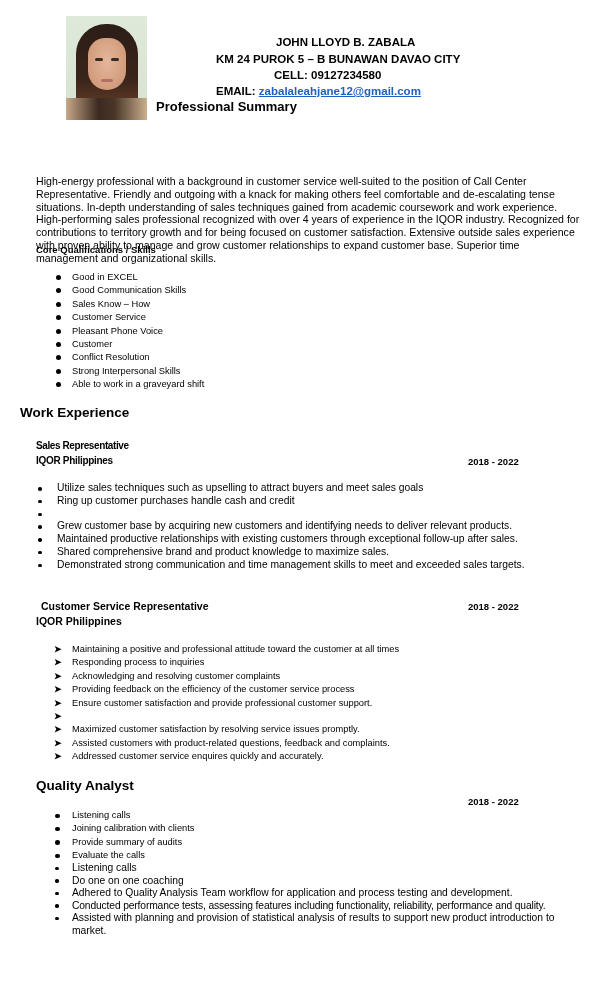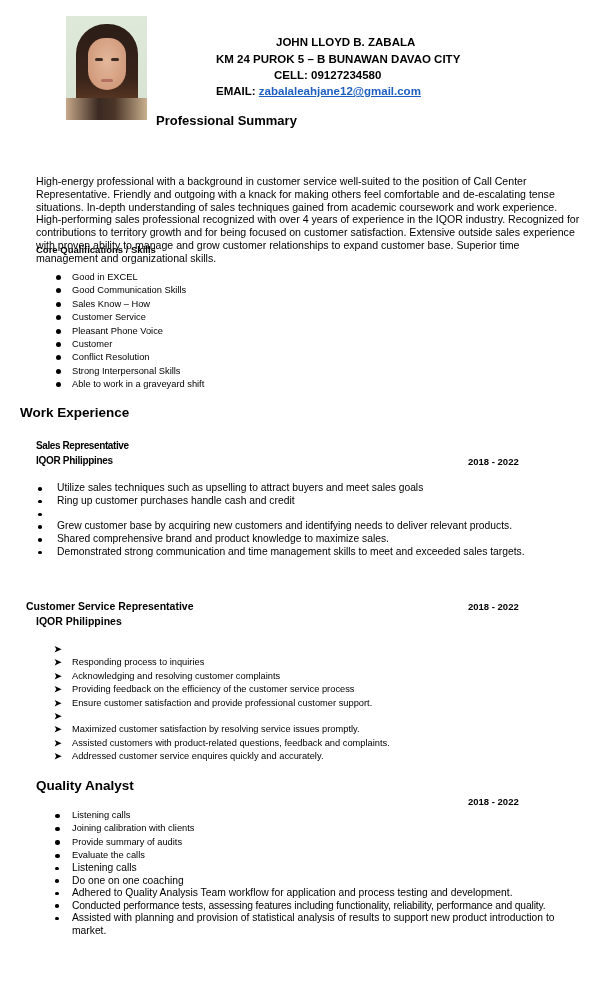--- a/index.html
+++ b/index.html
@@ -60,21 +60,21 @@
 <div class="hdr-line cal" style="left:216px; top:53px;">KM 24 PUROK 5 – B BUNAWAN DAVAO CITY</div>
 <div class="hdr-line cal" style="left:274px; top:69px;">
   <span>CELL:</span>
   <span>09127234580</span>
 </div>
 <div class="hdr-line cal" style="left:216px; top:85px;">
   <span>EMAIL:</span>
   <a class="email-link">zabalaleahjane12@gmail.com</a>
 </div>
 
-<div class="abs cal section-title" style="left:156px; top:113px; font-size:13px;">Professional Summary</div>
+<div class="abs cal section-title" style="left:156px; top:99px; font-size:13px;">Professional Summary</div>
 <div class="abs ar summary" style="top:143px;">
   <p>High-energy professional with a background in customer service well-suited to the position of Call Center Representative. Friendly and outgoing with a knack for making others feel comfortable and de-escalating tense situations. In-depth understanding of sales techniques gained from academic coursework and work experience.</p>
   <p>High-performing sales professional recognized with over 4 years of experience in the IQOR industry. Recognized for contributions to territory growth and for being focused on customer satisfaction. Extensive outside sales experience with proven ability to manage and grow customer relationships to expand customer base. Superior time management and organizational skills.</p>
 </div>
 
 <div class="abs cal sub-bold" style="left:36px; top:244px;text-align:right;">Core Qualifications / Skills</div>
 <ul class="abs plain cal" style="left:72px; top:271px;">
   <li class="skill"><span class="dot"></span><span>Good in EXCEL</span></li>
   <li class="skill"><span class="dot"></span><span>Good Communication Skills</span></li>
   <li class="skill"><span class="dot"></span><span>Sales Know – How</span></li>
@@ -89,29 +89,30 @@
 <div class="abs cal section-title" style="left:20px; top:405px;">Work Experience</div>
 
 <div class="abs cal job-title" style="left:36px; top:440px; font-size:10px; letter-spacing:-0.4px;">Sales Representative</div>
 <div class="abs cal job-title" style="left:36px; top:455px; font-size:10px; letter-spacing:-0.3px;">IQOR Philippines</div>
 <div class="abs cal date" style="left:468px; top:456px;">2018 - 2022</div>
 <ul class="abs plain ar" style="left:57px; top:482px;">
   <li class="bul-ar"><span class="dot"></span><span>Utilize sales techniques such as upselling to attract buyers and meet sales goals</span></li>
   <li class="bul-ar"><span class="dot"></span><span>Ring up customer purchases handle cash and credit</span></li>
   <li class="bul-ar"><span class="dot"></span></li>
   <li class="bul-ar"><span class="dot"></span><span>Grew customer base by acquiring new customers and identifying needs to deliver relevant products.</span></li>
+  <li class="bul-ar"><span class="dot"></span><span>Maintained productive relationships with existing customers through exceptional follow-up after sales.</span></li>
   <li class="bul-ar"><span class="dot"></span><span>Shared comprehensive brand and product knowledge to maximize sales.</span></li>
   <li class="bul-ar"><span class="dot"></span><span>Demonstrated strong communication and time management skills to meet and exceeded sales targets.</span></li>
 </ul>
 
-<div class="abs cal job-title" style="left:26px; top:600px;">Customer Service Representative</div>
+<div class="abs cal job-title" style="left:41px; top:600px;">Customer Service Representative</div>
 <div class="abs cal job-title" style="left:36px; top:615px;">IQOR Philippines</div>
 <div class="abs cal date" style="left:468px; top:601px;">2018 - 2022</div>
 <ul class="abs plain cal" style="left:72px; top:643px;">
-  <li class="arrow-item"><span class="arr">➤</span></li>
+  <li class="arrow-item"><span class="arr">➤</span><span>Maintaining a positive and professional attitude toward the customer at all times</span></li>
   <li class="arrow-item"><span class="arr">➤</span><span>Responding process to inquiries</span></li>
   <li class="arrow-item"><span class="arr">➤</span><span>Acknowledging and resolving customer complaints</span></li>
   <li class="arrow-item"><span class="arr">➤</span><span>Providing feedback on the efficiency of the customer service process</span></li>
   <li class="arrow-item"><span class="arr">➤</span><span>Ensure customer satisfaction and provide professional customer support.</span></li>
   <li class="arrow-item"><span class="arr">➤</span></li>
   <li class="arrow-item"><span class="arr">➤</span><span>Maximized customer satisfaction by resolving service issues promptly.</span></li>
   <li class="arrow-item"><span class="arr">➤</span><span>Assisted customers with product-related questions, feedback and complaints.</span></li>
   <li class="arrow-item"><span class="arr">➤</span><span>Addressed customer service enquires quickly and accurately.</span></li>
 </ul>
 

